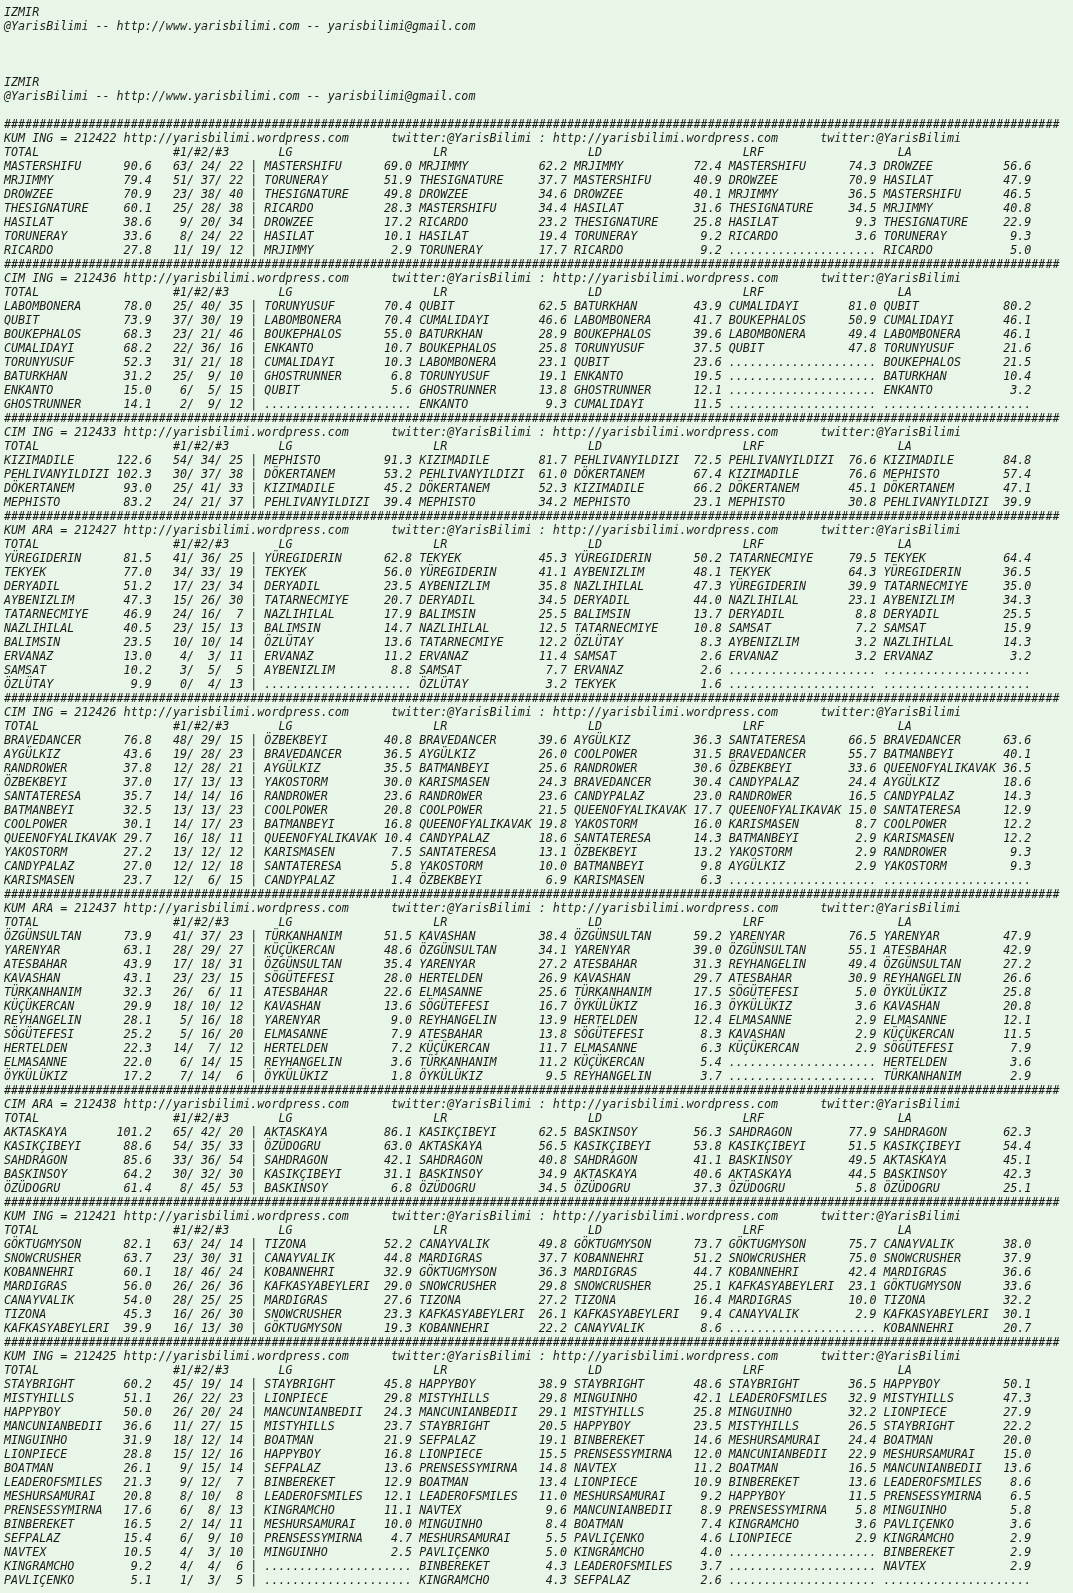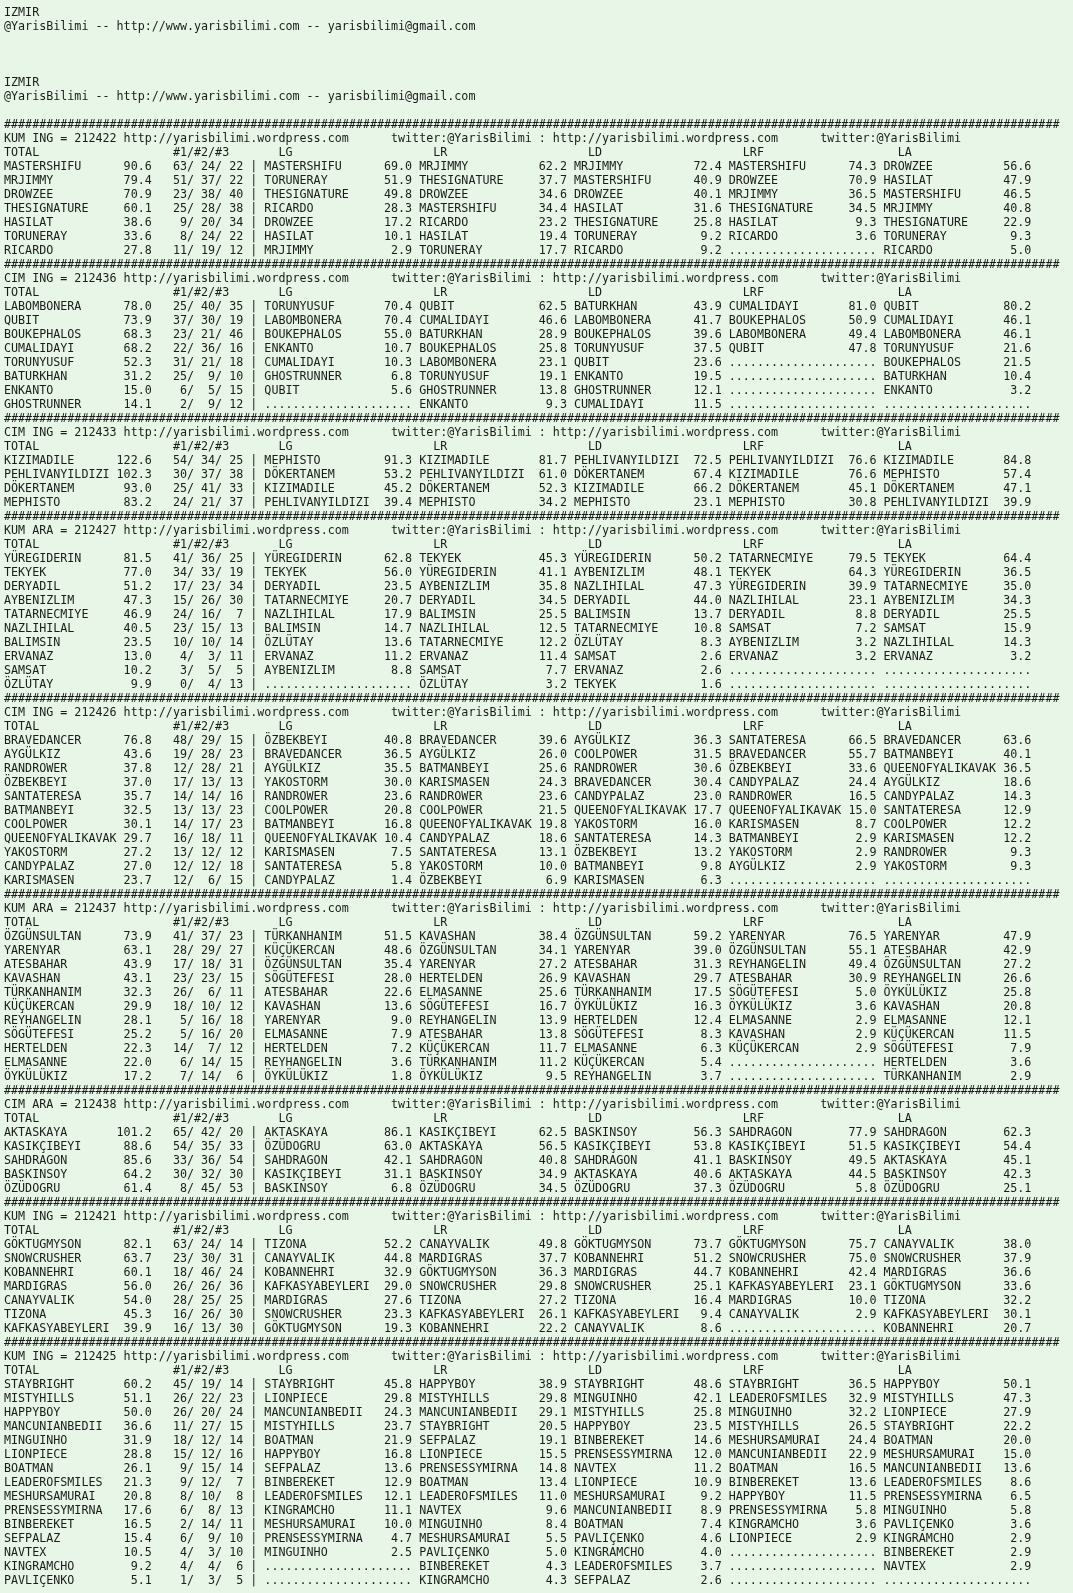--- a/index.html
+++ b/index.html
@@ -11,20 +11,21 @@
     padding: 5px 0 0 4px;
     background: #e7f6e7;
   }
   pre.report {
     margin: 0;
     font-family: "DejaVu Sans Mono", "Liberation Mono", monospace;
     font-size: 11.7px;
     line-height: 14px;
     color: #1b1b1b;
     white-space: pre;
+    font-style: italic;
   }
 </style>
 </head>
 <body style="background: rgb(231, 246, 231);">
 
 <div>
   <pre class="report" style="color: rgb(27, 27, 27);">IZMIR
 @YarisBilimi -- http://www.yarisbilimi.com -- yarisbilimi@gmail.com
 
 

